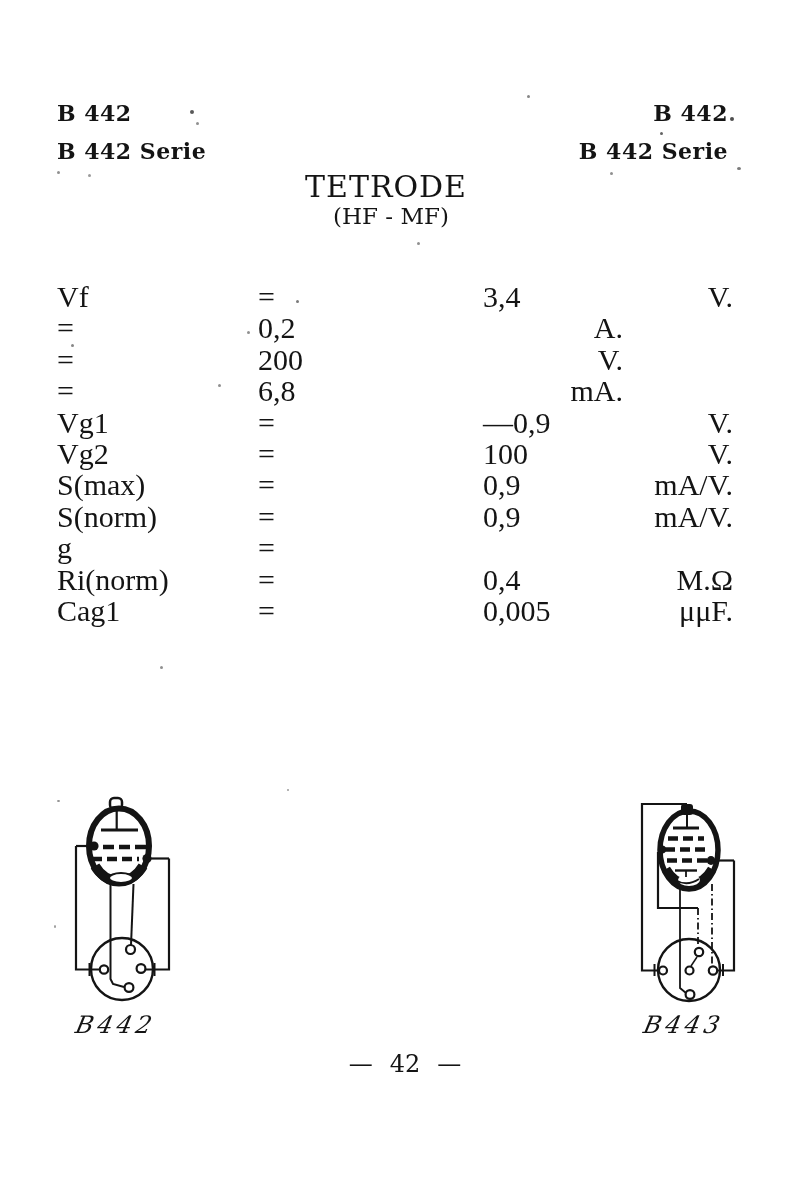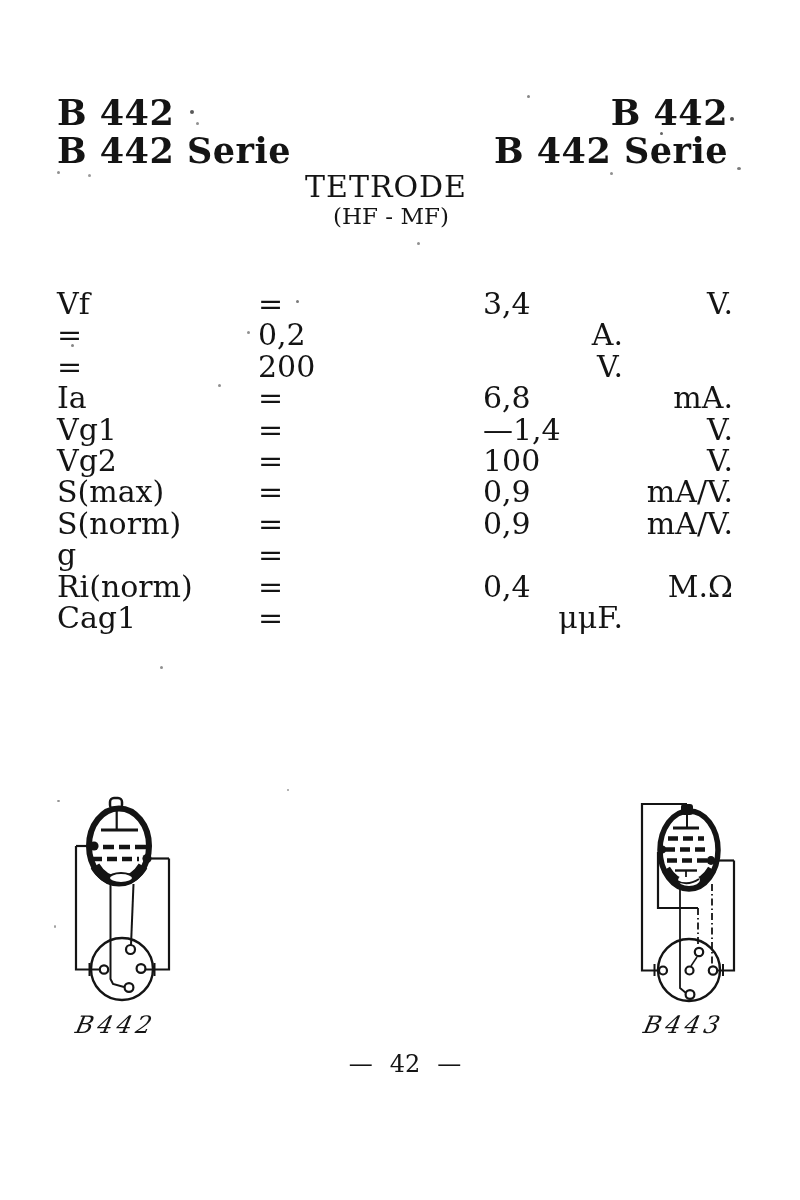--- a/index.html
+++ b/index.html
@@ -4,33 +4,33 @@
 <style>
   html,body{margin:0;padding:0;}
   body{
     width:800px;height:1200px;background:#ffffff;
     font-family:"DejaVu Serif","Liberation Serif",serif;
     color:#141414;position:relative;overflow:hidden;
   }
   .page{position:absolute;left:0;top:0;width:800px;height:1200px;}
 
   
-  .hdr{position:absolute;font-weight:bold;font-size:35px;line-height:38px;letter-spacing:0.5px;}
+  .hdr{position:absolute;font-weight:bold;font-size:22px;line-height:38px;letter-spacing:0.5px;}
   .hdr-left{left:57px;top:94px;text-align:left;}
   .hdr-right{right:72px;top:94px;text-align:right;}
 
   
   .title{position:absolute;left:0;top:172px;width:800px;text-align:center;
          font-size:30px;line-height:30px;letter-spacing:1px;
          transform:translateX(-14px);}
   .subtitle{position:absolute;left:0;top:205px;width:800px;text-align:center;
             font-size:23px;line-height:23px;transform:translateX(-9px);}
 
   
-  .spec-table{position:absolute;left:57px;top:288px;width:676px;}
+  .spec-table{position:absolute;left:57px;top:281px;width:676px;font-family:Liberation Serif, serif;}
   .spec-row{display:grid;grid-template-columns:201px 225px 140px 1fr;
             font-size:30px;line-height:31.4px;white-space:nowrap;}
   .c-label{text-align:left;}
   .c-eq{text-align:left;}
   .c-val{text-align:left;}
   .c-unit{text-align:right;}
 
   
   .tube-svg{position:absolute;}
   .tube-label{position:absolute;font-style:italic;font-size:24px;line-height:28px;
@@ -78,30 +78,29 @@
       <span class="c-unit">A.</span>
     </div>
 
     <div class="spec-row">
       <span class="c-eq">=</span>
       <span class="c-val">200</span>
       <span class="c-unit">V.</span>
     </div>
 
     <div class="spec-row">
-      <span class="c-label">Ia</span>
       <span class="c-eq">=</span>
       <span class="c-val">6,8</span>
       <span class="c-unit">mA.</span>
     </div>
 
     <div class="spec-row">
       <span class="c-label">Vg1</span>
       <span class="c-eq">=</span>
-      <span class="c-val">—1,4</span>
+      <span class="c-val">—0,9</span>
       <span class="c-unit">V.</span>
     </div>
 
     <div class="spec-row">
       <span class="c-label">Vg2</span>
       <span class="c-eq">=</span>
       <span class="c-val">100</span>
       <span class="c-unit">V.</span>
     </div>
 
@@ -128,20 +127,21 @@
     <div class="spec-row">
       <span class="c-label">Ri(norm)</span>
       <span class="c-eq">=</span>
       <span class="c-val">0,4</span>
       <span class="c-unit">M.Ω</span>
     </div>
 
     <div class="spec-row">
       <span class="c-label">Cag1</span>
       <span class="c-eq">=</span>
+      <span class="c-val">0,005</span>
       <span class="c-unit">μμF.</span>
     </div>
   </div>
 
   <svg class="tube-svg" style="left:68px;top:792px;width:110px;height:212px" viewBox="68 792 110 212" xmlns="http://www.w3.org/2000/svg">
     <g fill="none" stroke="#141414" stroke-linecap="butt">
       <rect x="110" y="798" width="12" height="11" rx="4" stroke-width="2.5"></rect>
       <ellipse cx="119" cy="846" rx="30" ry="37.5" stroke-width="6"></ellipse>
       <path d="M 95,866 A 30 37.5 0 0 0 143,866" stroke-width="10"></path>
       <ellipse cx="121" cy="878" rx="12" ry="5" fill="#ffffff" stroke-width="2"></ellipse>

